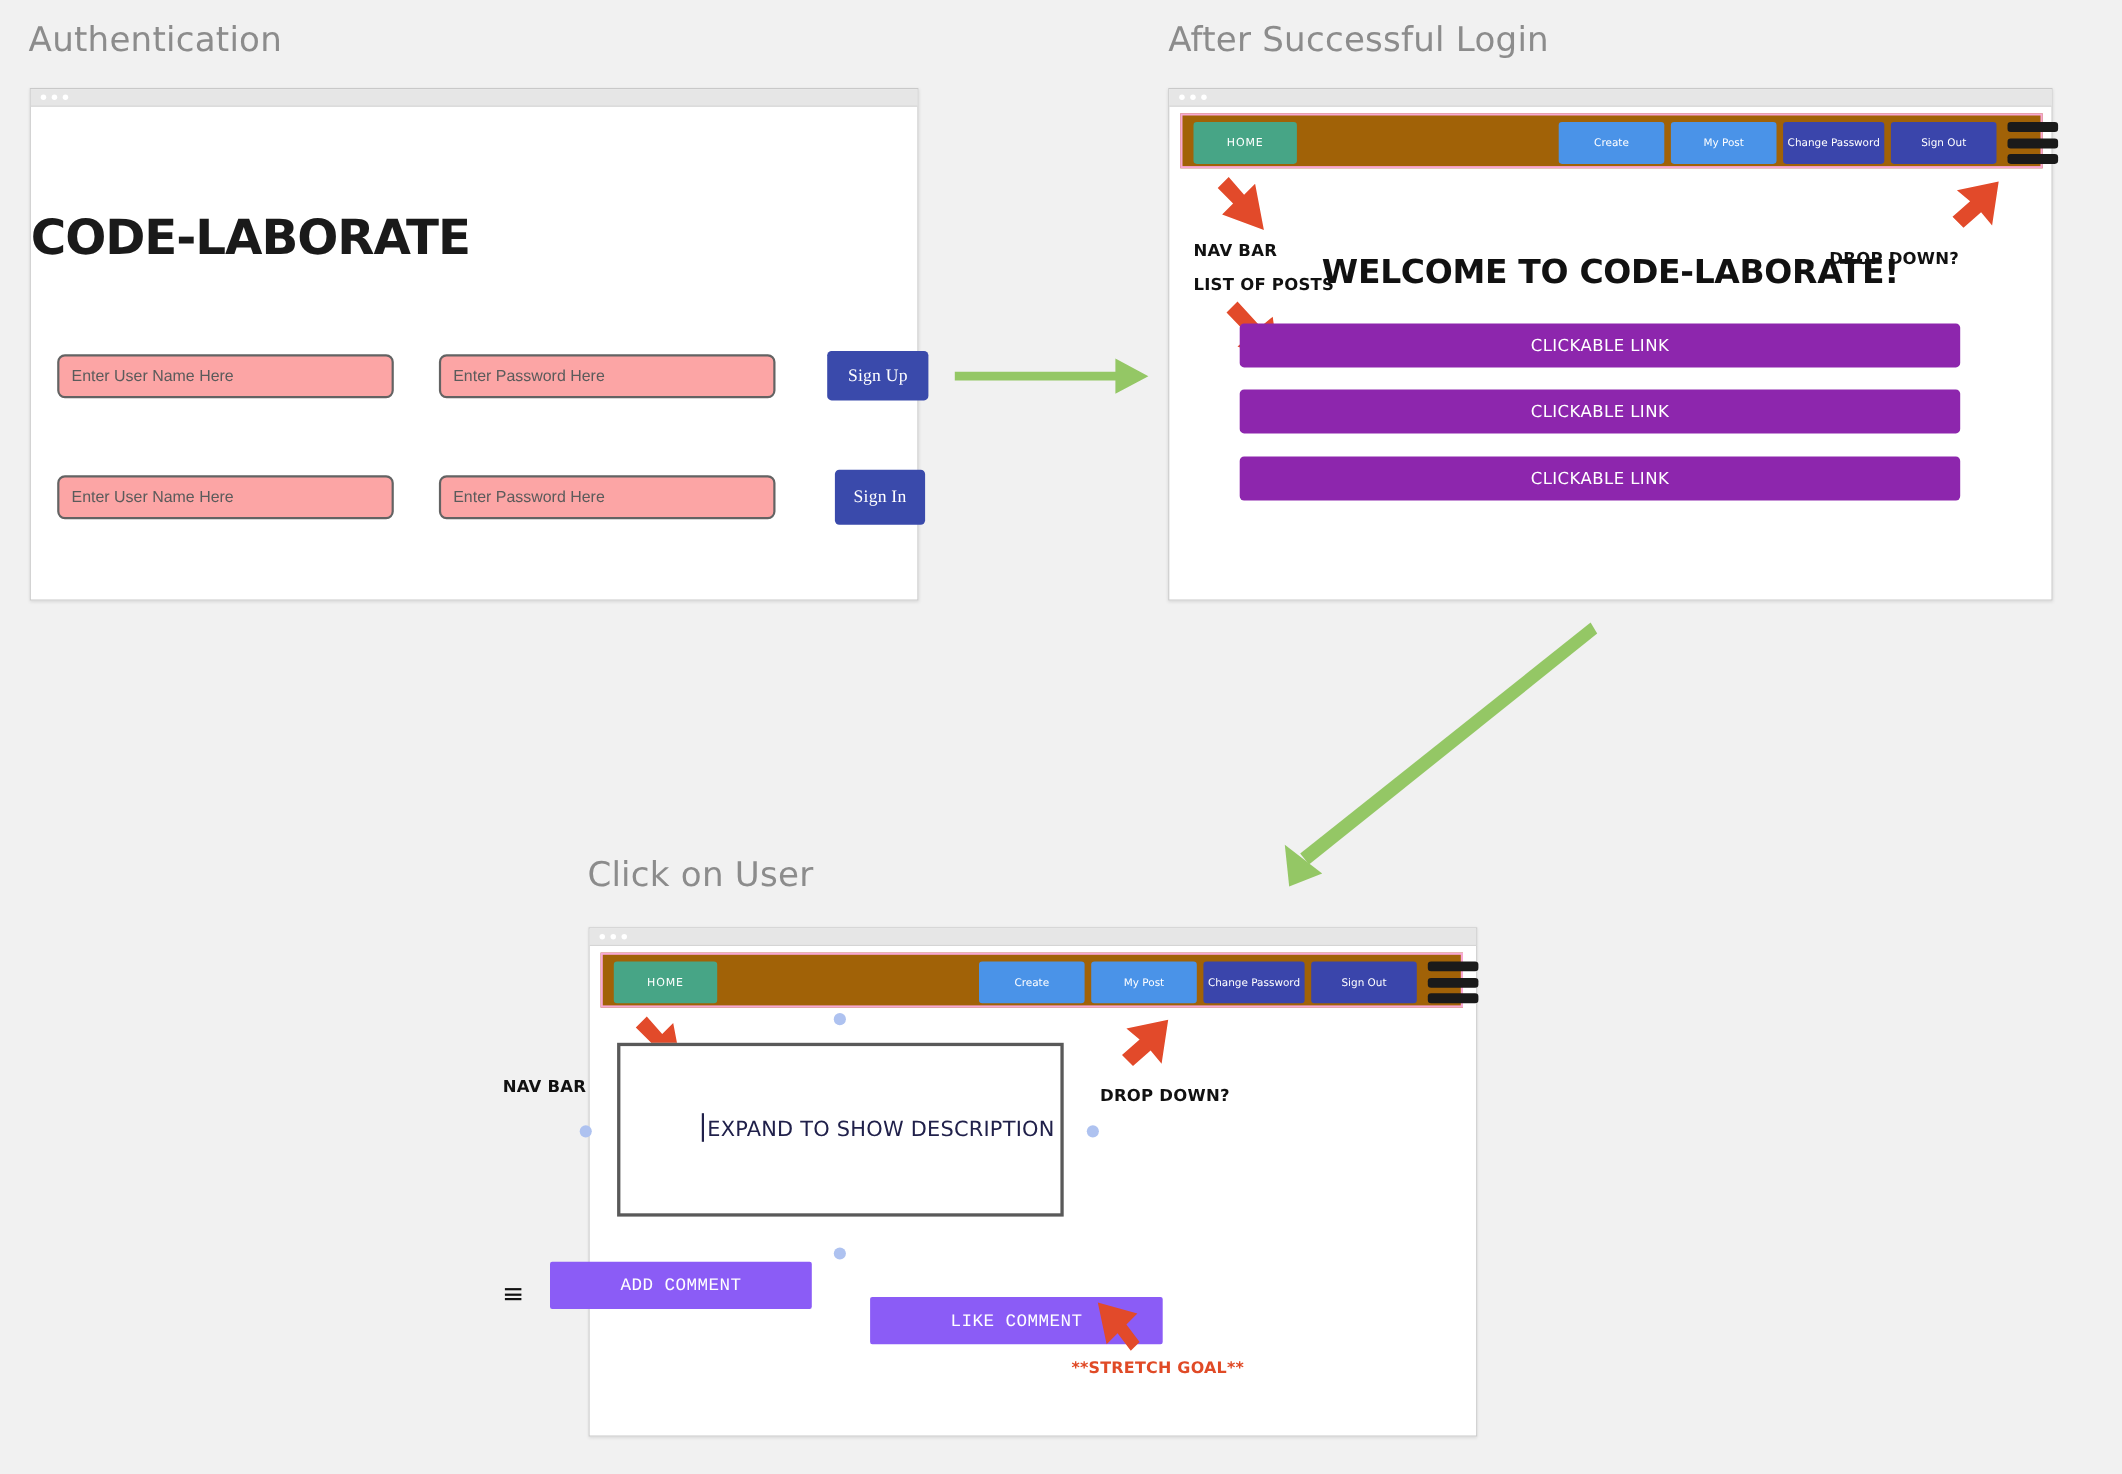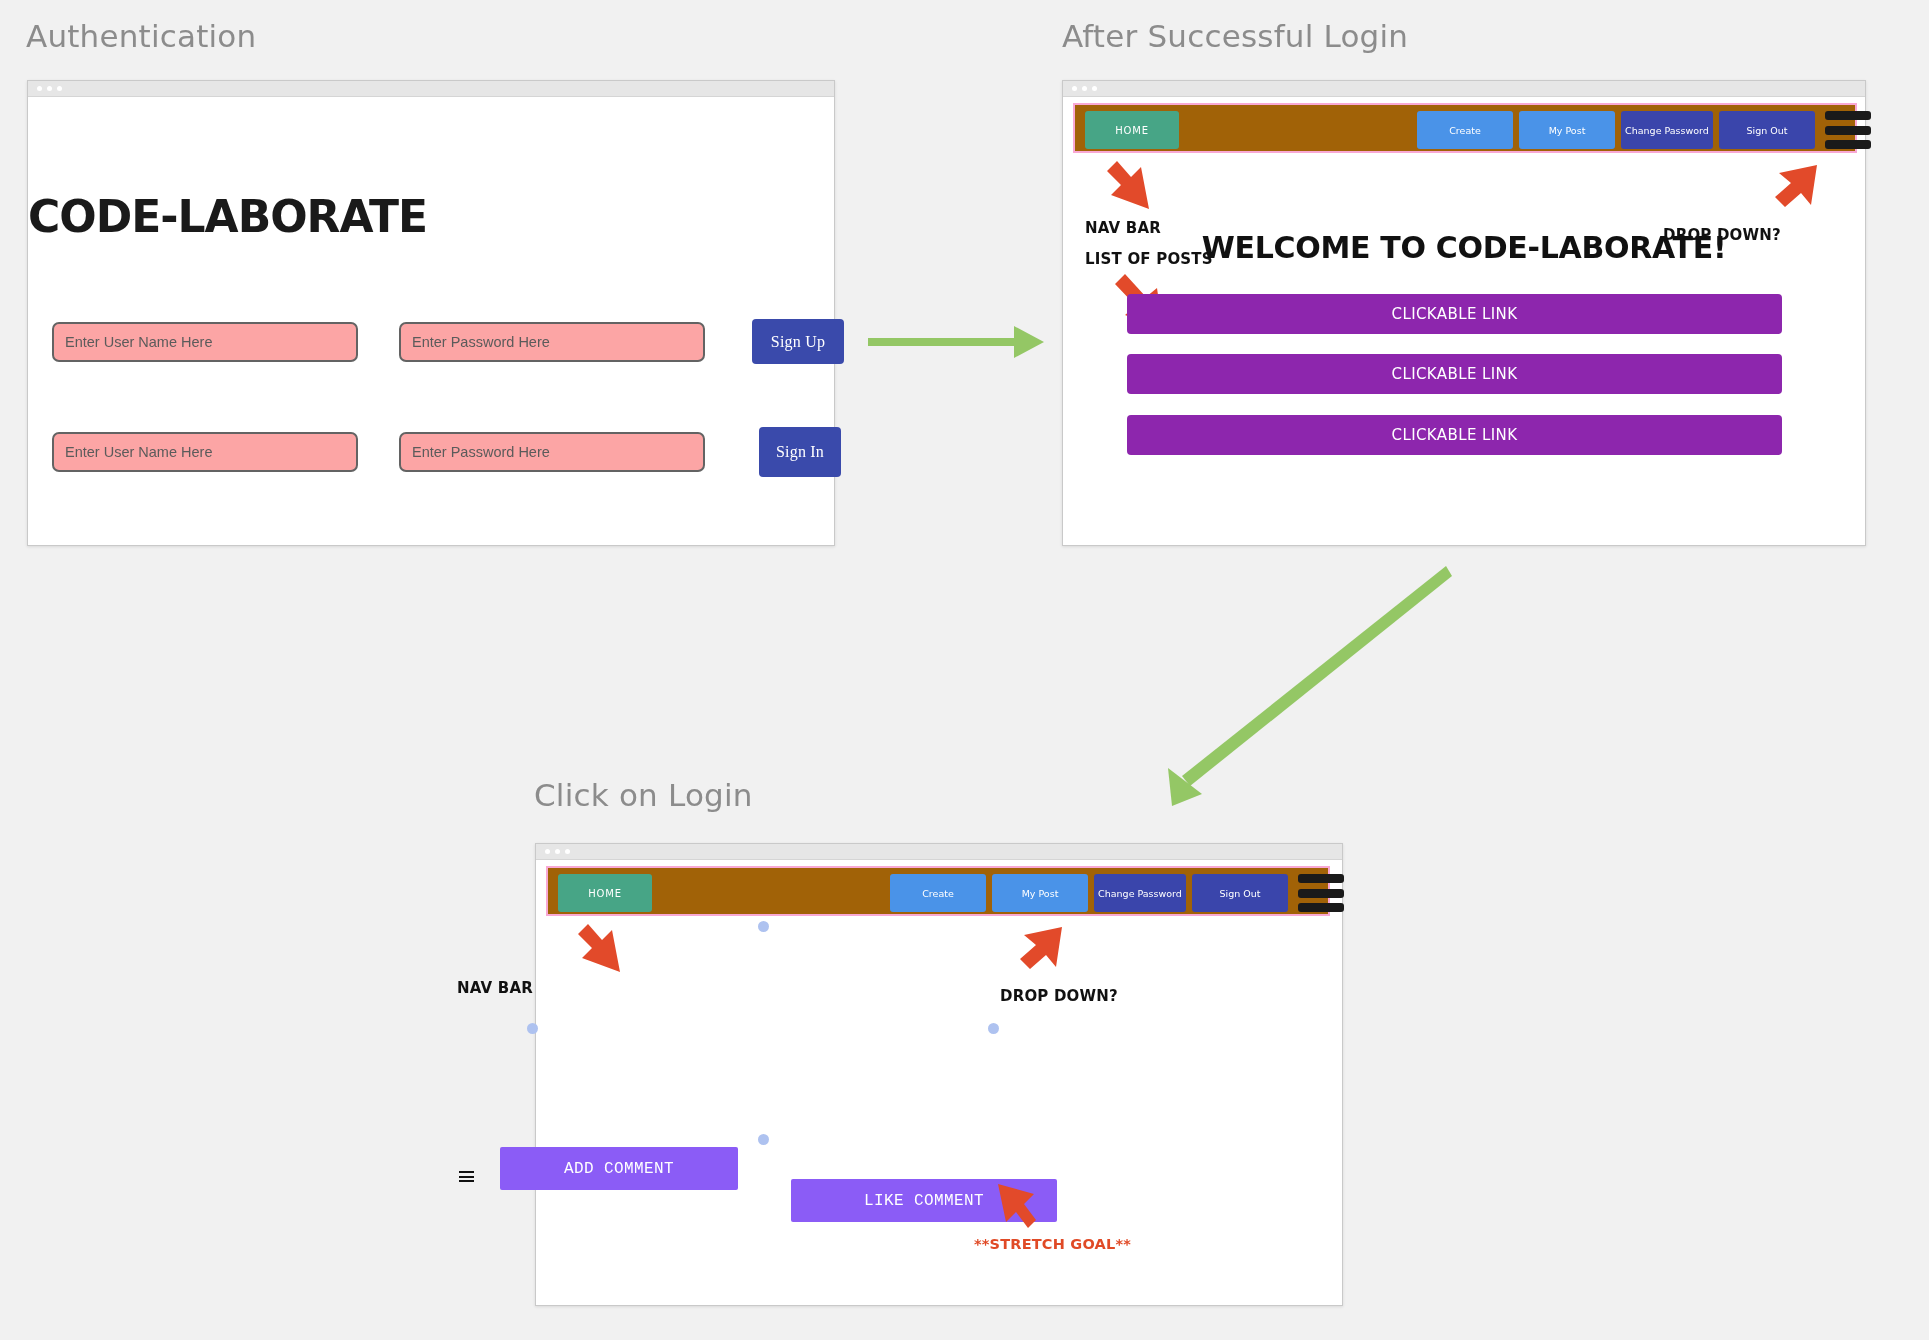--- a/index.html
+++ b/index.html
@@ -211,21 +211,21 @@
 </style>
 </head>
 <body>
 
 <div class="stage">
 
   <div class="section-title" style="left:26px; top:18px;">Authentication</div>
 
   <div class="section-title" style="left:1062px; top:18px;">After Successful Login</div>
 
-  <div class="section-title" style="left:534px; top:777px;">Click on Login</div>
+  <div class="section-title" style="left:534px; top:777px;">Click on User</div>
 
   <div class="window" style="left:27px; top:80px; width:808px; height:466px;">
     <div class="titlebar">
       <span class="dot"></span>
       <span class="dot"></span>
       <span class="dot"></span>
     </div>
     <div class="window-body">
 
       <div class="brand-title" style="top:94px;">CODE-LABORATE</div>
@@ -336,20 +336,26 @@
       <svg class="arrow-red" style="left:482px; top:65px;" width="48" height="54" viewBox="0 0 48 54">
         <path d="M44 2 L6 10 L18 20 L2 34 L12 44 L28 30 L38 42 Z" fill="#e24a2a"></path>
       </svg>
       <div class="annot" style="left:464px; top:127px;">DROP DOWN?</div>
 
       <div class="handle" style="left:222px; top:61px;"></div>
       <div class="handle" style="left:-9px; top:163px;"></div>
       <div class="handle" style="left:452px; top:163px;"></div>
       <div class="handle" style="left:222px; top:274px;"></div>
 
+      <div class="descbox" style="left:25px; top:88px; width:406px; height:158px;">
+        <div class="desctext" style="margin-left:77px;">
+          <span class="caret"></span>
+          <span>EXPAND TO SHOW DESCRIPTION</span>
+        </div>
+      </div>
 
       <div class="cmtbtn" style="left:-36px; top:287px; width:238px; height:43px;">ADD COMMENT</div>
       <div class="cmtbtn" style="left:255px; top:287px; width:266px; height:43px;margin-top:32px;">LIKE COMMENT</div>
 
       <svg class="arrow-red" style="left:460px; top:322px;" width="42" height="48" viewBox="0 0 42 48">
         <path d="M2 2 L10 40 L20 30 L32 46 L40 38 L28 22 L38 12 Z" fill="#e24a2a"></path>
       </svg>
       <div class="annot stretch" style="left:438px; top:376px;">**STRETCH GOAL**</div>
 
       <div class="mini-ham" style="left:-77px; top:311px; width:15px; height:11px;">

